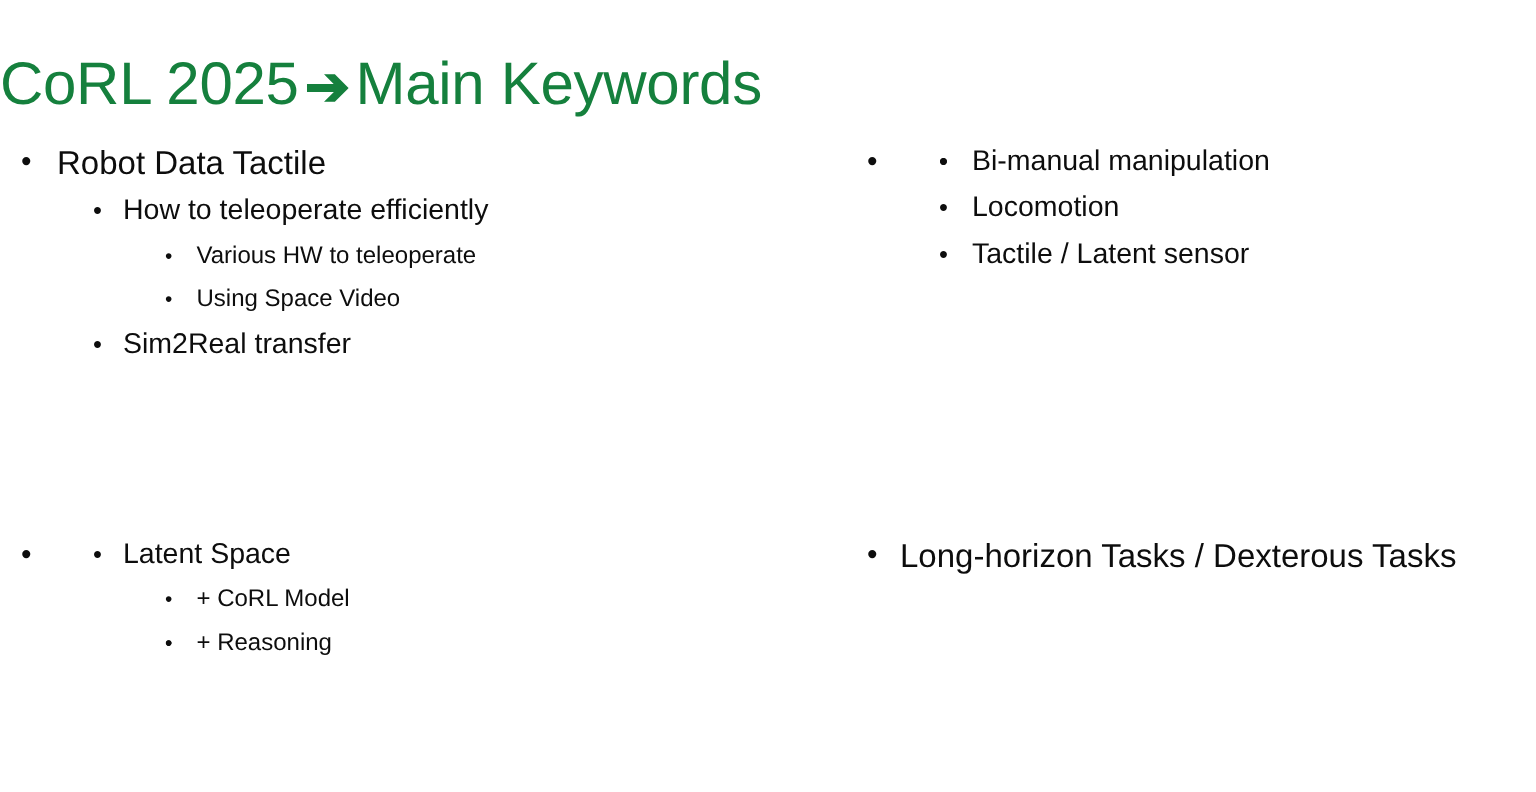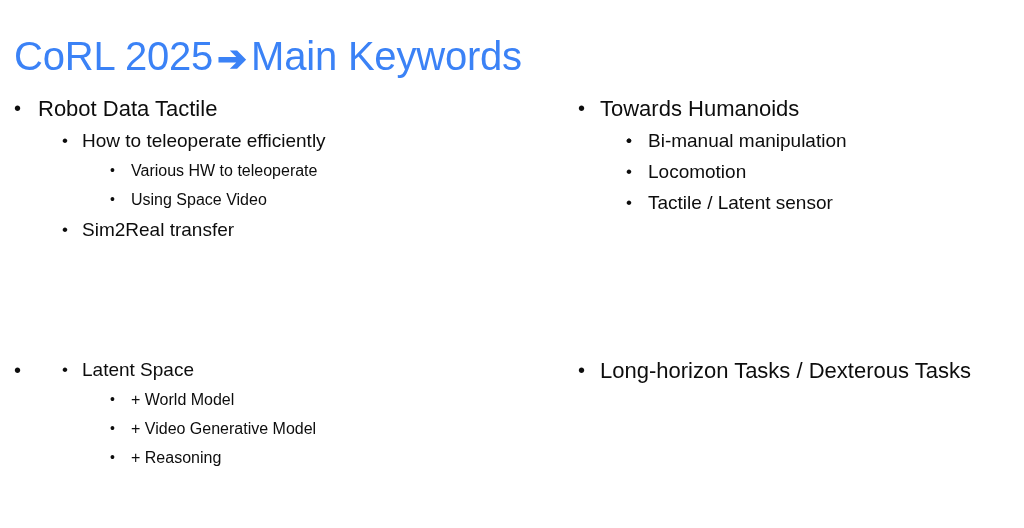--- a/index.html
+++ b/index.html
@@ -20,29 +20,29 @@
   .slide {
     position: relative;
     width: 1024px;
     height: 528px;
     background: #ffffff;
   }
 
   
   .slide-title {
     position: absolute;
-    left: 14px;
+    left: 0;
     top: 4px;
     width: 960px;
     font-size: 40px;
     line-height: 50px;
     font-weight: 400;
     letter-spacing: -0.2px;
     white-space: nowrap;
-    color: #3b82f6;
+    color: #15803d;
   }
   .slide-title .arrow-glyph {
     display: inline-block;
     font-weight: 700;
     font-size: 36px;
     line-height: 40px;
     vertical-align: -1px;
     padding: 0 4px;
   }
 
@@ -157,44 +157,42 @@
         <span class="dot">•</span>
       </div>
 
       <div class="bullet lvl2">
         <span class="dot">•</span>
         <span class="txt">Latent Space</span>
       </div>
 
       <div class="bullet lvl3">
         <span class="dot">•</span>
-        <span class="txt">+ World Model</span>
-      </div>
-
-      <div class="bullet lvl3">
-        <span class="dot">•</span>
-        <span class="txt">+ Video Generative Model</span>
+        <span class="txt">+ CoRL Model</span>
+      </div>
+
+      <div class="bullet lvl3">
+        <span class="dot">•</span>
       </div>
 
       <div class="bullet lvl3">
         <span class="dot">•</span>
         <span class="txt">+ Reasoning</span>
       </div>
 
     </div>
 
   </div>
 
   <div class="column column-right">
 
     <div class="group group-right-top">
 
       <div class="bullet lvl1">
         <span class="dot">•</span>
-        <span class="txt">Towards Humanoids</span>
       </div>
 
       <div class="bullet lvl2">
         <span class="dot">•</span>
       </div>
 
       <div class="bullet lvl2">
         <span class="dot">•</span>
         <span class="txt">Bi-manual manipulation</span>
       </div>

